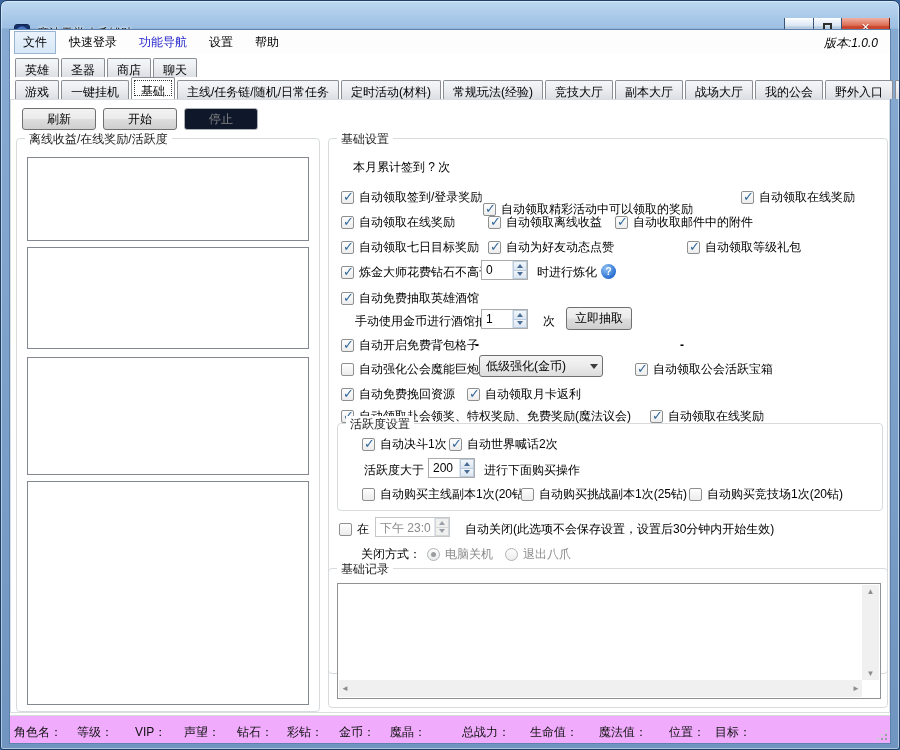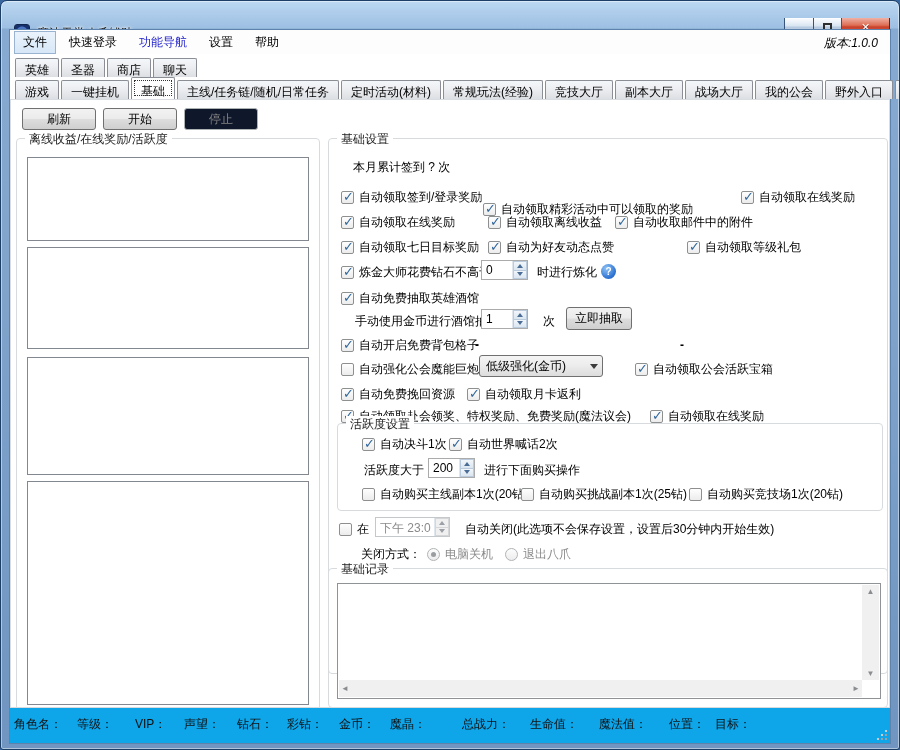--- a/index.html
+++ b/index.html
@@ -90,21 +90,21 @@
   .qicon { width:15px; height:15px; min-width:15px; border-radius:50%; background:radial-gradient(circle at 35% 30%, #8fc3f5, #2a6fd0 70%);
     color:#fff; font-weight:bold; font-size:10px; display:flex; align-items:center; justify-content:center; }
 
   
   .logbox { position:absolute; background:#fff; border:1px solid #8f9396; }
   .vscroll { position:absolute; right:1px; top:1px; bottom:18px; width:17px; background:#f0f0f0; display:flex; flex-direction:column; justify-content:space-between; align-items:center; }
   .hscroll { position:absolute; left:1px; right:18px; bottom:1px; height:17px; background:#f0f0f0; display:flex; flex-direction:row; justify-content:space-between; align-items:center; }
   .sarrow { color:#8a8d90; font-size:8px; padding:2px; }
 
   
-  .statusbar { position:absolute; left:0; right:0; bottom:0; height:36px; background:#0ea5e9; border-top:1px solid #d7dbde; }
+  .statusbar { position:absolute; left:0; right:0; bottom:0; height:28px; background:#f0abfc; border-top:1px solid #d7dbde; }
   .sfield { position:absolute; top:8px; white-space:nowrap; color:#111; }
   .grip { position:absolute; right:2px; bottom:2px; width:12px; height:12px;
     background:
       radial-gradient(circle at 10px 10px, #9aa0a6 1px, transparent 1.6px),
       radial-gradient(circle at 6px 10px, #9aa0a6 1px, transparent 1.6px),
       radial-gradient(circle at 10px 6px, #9aa0a6 1px, transparent 1.6px),
       radial-gradient(circle at 2px 10px, #c9ccd0 1px, transparent 1.6px),
       radial-gradient(circle at 6px 6px, #c9ccd0 1px, transparent 1.6px),
       radial-gradient(circle at 10px 2px, #c9ccd0 1px, transparent 1.6px); }
   .dash { font-weight:bold; }

